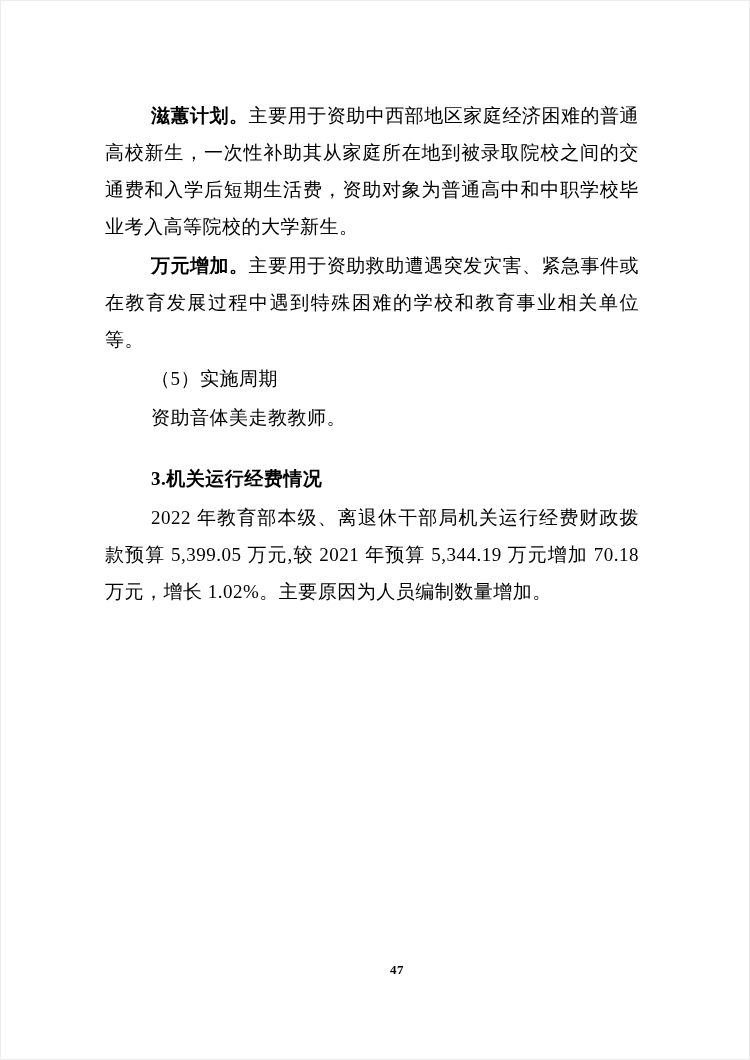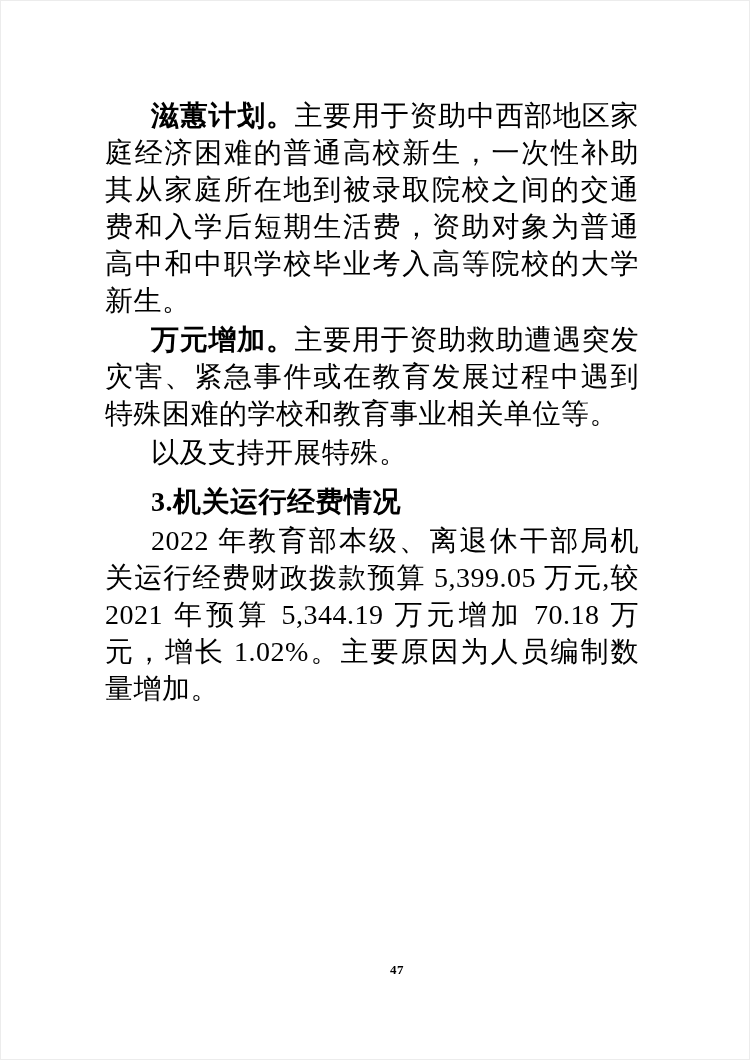--- a/index.html
+++ b/index.html
@@ -19,32 +19,32 @@
     position: absolute;
     inset: 0;
     background: #ffffff;
     box-shadow: inset 0 0 0 1px #ececec;
   }
   .content {
     position: absolute;
     top: 97px;
     left: 105px;
     width: 534px;
-    font-size: 28px;
+    font-size: 19px;
     line-height: 37px;
     text-align: justify;
     text-justify: inter-character;
     letter-spacing: 0.5px;
   }
   .content p {
     margin: 0 0 2px 0;
     text-indent: 46px;
   }
   .content p.heading {
-    margin-top: 12px;
+    margin-top: 24px;
     font-weight: bold;
   }
   .lead {
     font-weight: bold;
   }
   .footer {
     position: absolute;
     left: 0;
     right: 0;
     top: 962px;
@@ -59,22 +59,23 @@
 <body>
 
 <div class="page">
   <div class="content">
 
     <p><span class="lead">滋蕙计划。</span><span>主要用于资助中西部地区家庭经济困难的普通高校新生，一次性补助其从家庭所在地到被录取院校之间的交通费和入学后短期生活费，资助对象为普通高中和中职学校毕业考入高等院校的大学新生。</span></p>
 
 
     <p><span class="lead">万元增加。</span><span>主要用于资助救助遭遇突发灾害、紧急事件或在教育发展过程中遇到特殊困难的学校和教育事业相关单位等。</span></p>
 
+    <p><span>（5）实施周期</span></p>
 
-    <p><span>以及支持开展特殊。</span></p>
+    <p><span>资助音体美走教教师。</span></p>
 
 
 
     <p class="heading"><span class="lead">3.机关运行经费情况</span><span></span></p>
 
     <p><span>2022 年教育部本级、离退休干部局机关运行经费财政拨款预算 5,399.05 万元,较 2021 年预算 5,344.19 万元增加 70.18 万元，增长 1.02%。主要原因为人员编制数量增加。</span></p>
 
   </div>
 
   <div class="footer">47</div>

